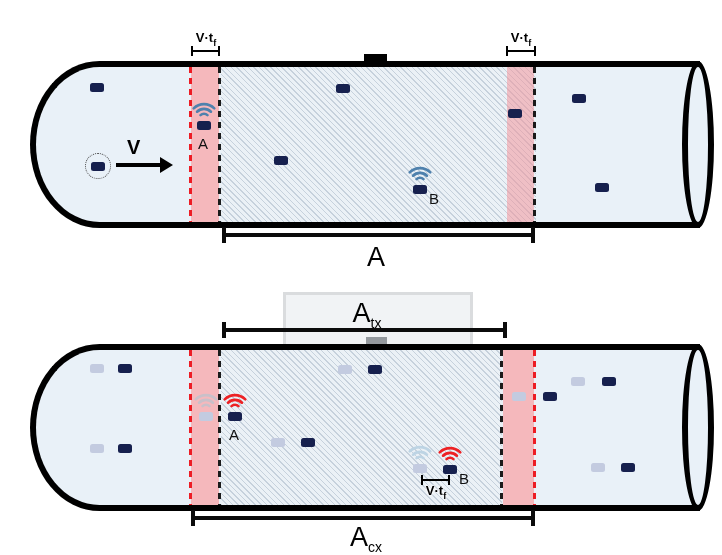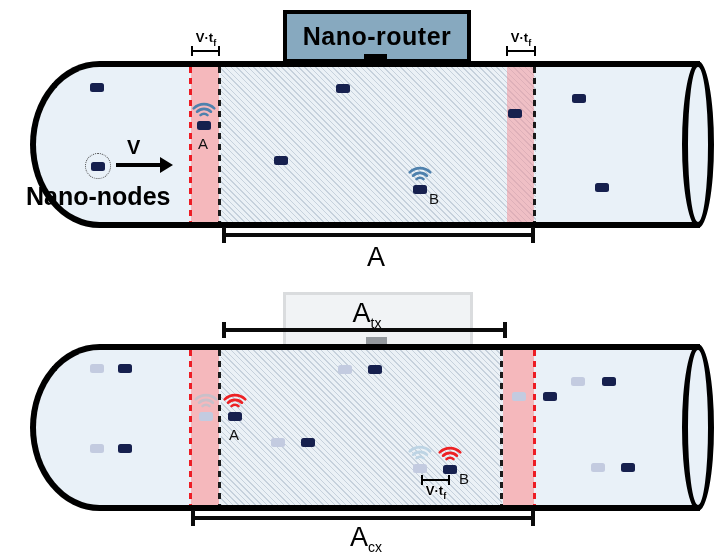--- a/index.html
+++ b/index.html
@@ -74,23 +74,20 @@
   .v-arrow-line{left:116px;top:163px;width:46px;height:4px;background:#000;}
   .v-arrow-head{left:160px;top:157px;width:0;height:0;border-left:13px solid #000;
     border-top:8px solid rgba(0,0,0,0);border-bottom:8px solid rgba(0,0,0,0);}
   .highlight-circle{left:85px;top:153px;width:26px;height:26px;border:1.5px dotted #444;border-radius:50%;}
 </style>
 </head>
 <body>
 
 <div id="canvas">
 
-  <div class="abs router">
-    <span class="router-label">Nano-router</span>
-  </div>
   <div class="abs router-tab"></div>
 
   <div class="abs ghost-router"></div>
   <div class="abs ghost-tab"></div>
 
   <div class="abs pipe-body top-pipe"></div>
   <div class="abs band row-top" style="left:191px;width:28px;"></div>
   <div class="abs hatch row-top" style="left:221px;width:315px;"></div>
   <div class="abs band-overlay row-top" style="left:507px;width:27px;"></div>
   <div class="abs vdash red row-top" style="left:189px;"></div>
@@ -118,21 +115,20 @@
 
   <div class="abs bracket" style="left:222px;top:233px;width:313px;"></div>
   <div class="abs area-label" style="left:376px;top:242px;">A</div>
 
   <div class="abs bracket" style="left:222px;top:328px;width:285px;"></div>
   <div class="abs area-label" style="left:367px;top:298px;"><span>A</span><sub>tx</sub></div>
 
   <div class="abs bracket" style="left:191px;top:516px;width:344px;"></div>
   <div class="abs area-label" style="left:366px;top:522px;"><span>A</span><sub>cx</sub></div>
 
-  <div class="abs nano-nodes-label">Nano-nodes</div>
   <div class="abs velocity-label">V</div>
   <div class="abs v-arrow-line"></div>
   <div class="abs v-arrow-head"></div>
   <div class="abs highlight-circle"></div>
 
 <div class="abs node dark" style="left: 90px; top: 82.5px;"></div>
     <div class="abs node dark" style="left: 274px; top: 155.5px;"></div>
     <div class="abs node dark" style="left: 336px; top: 83.5px;"></div>
     <div class="abs node dark" style="left: 508px; top: 108.5px;"></div>
     <div class="abs node dark" style="left: 572px; top: 93.5px;"></div>

